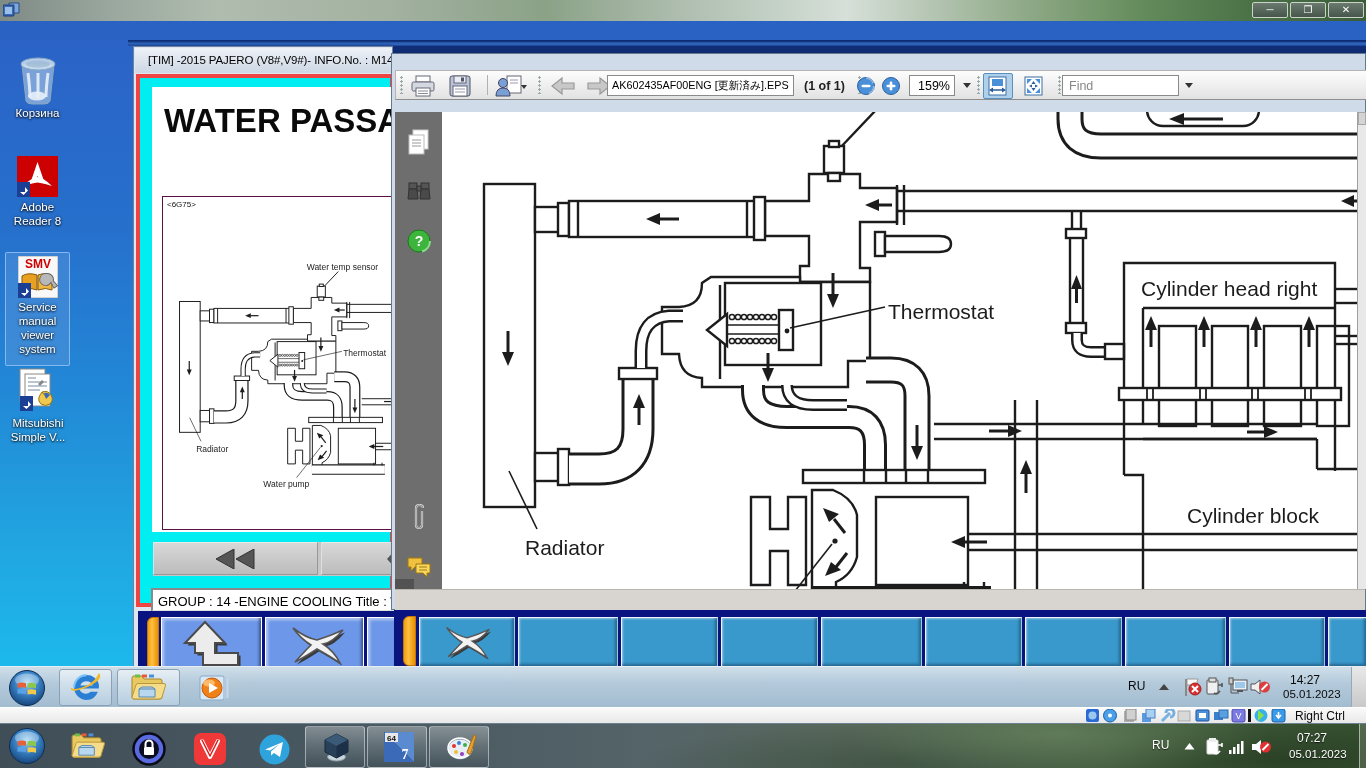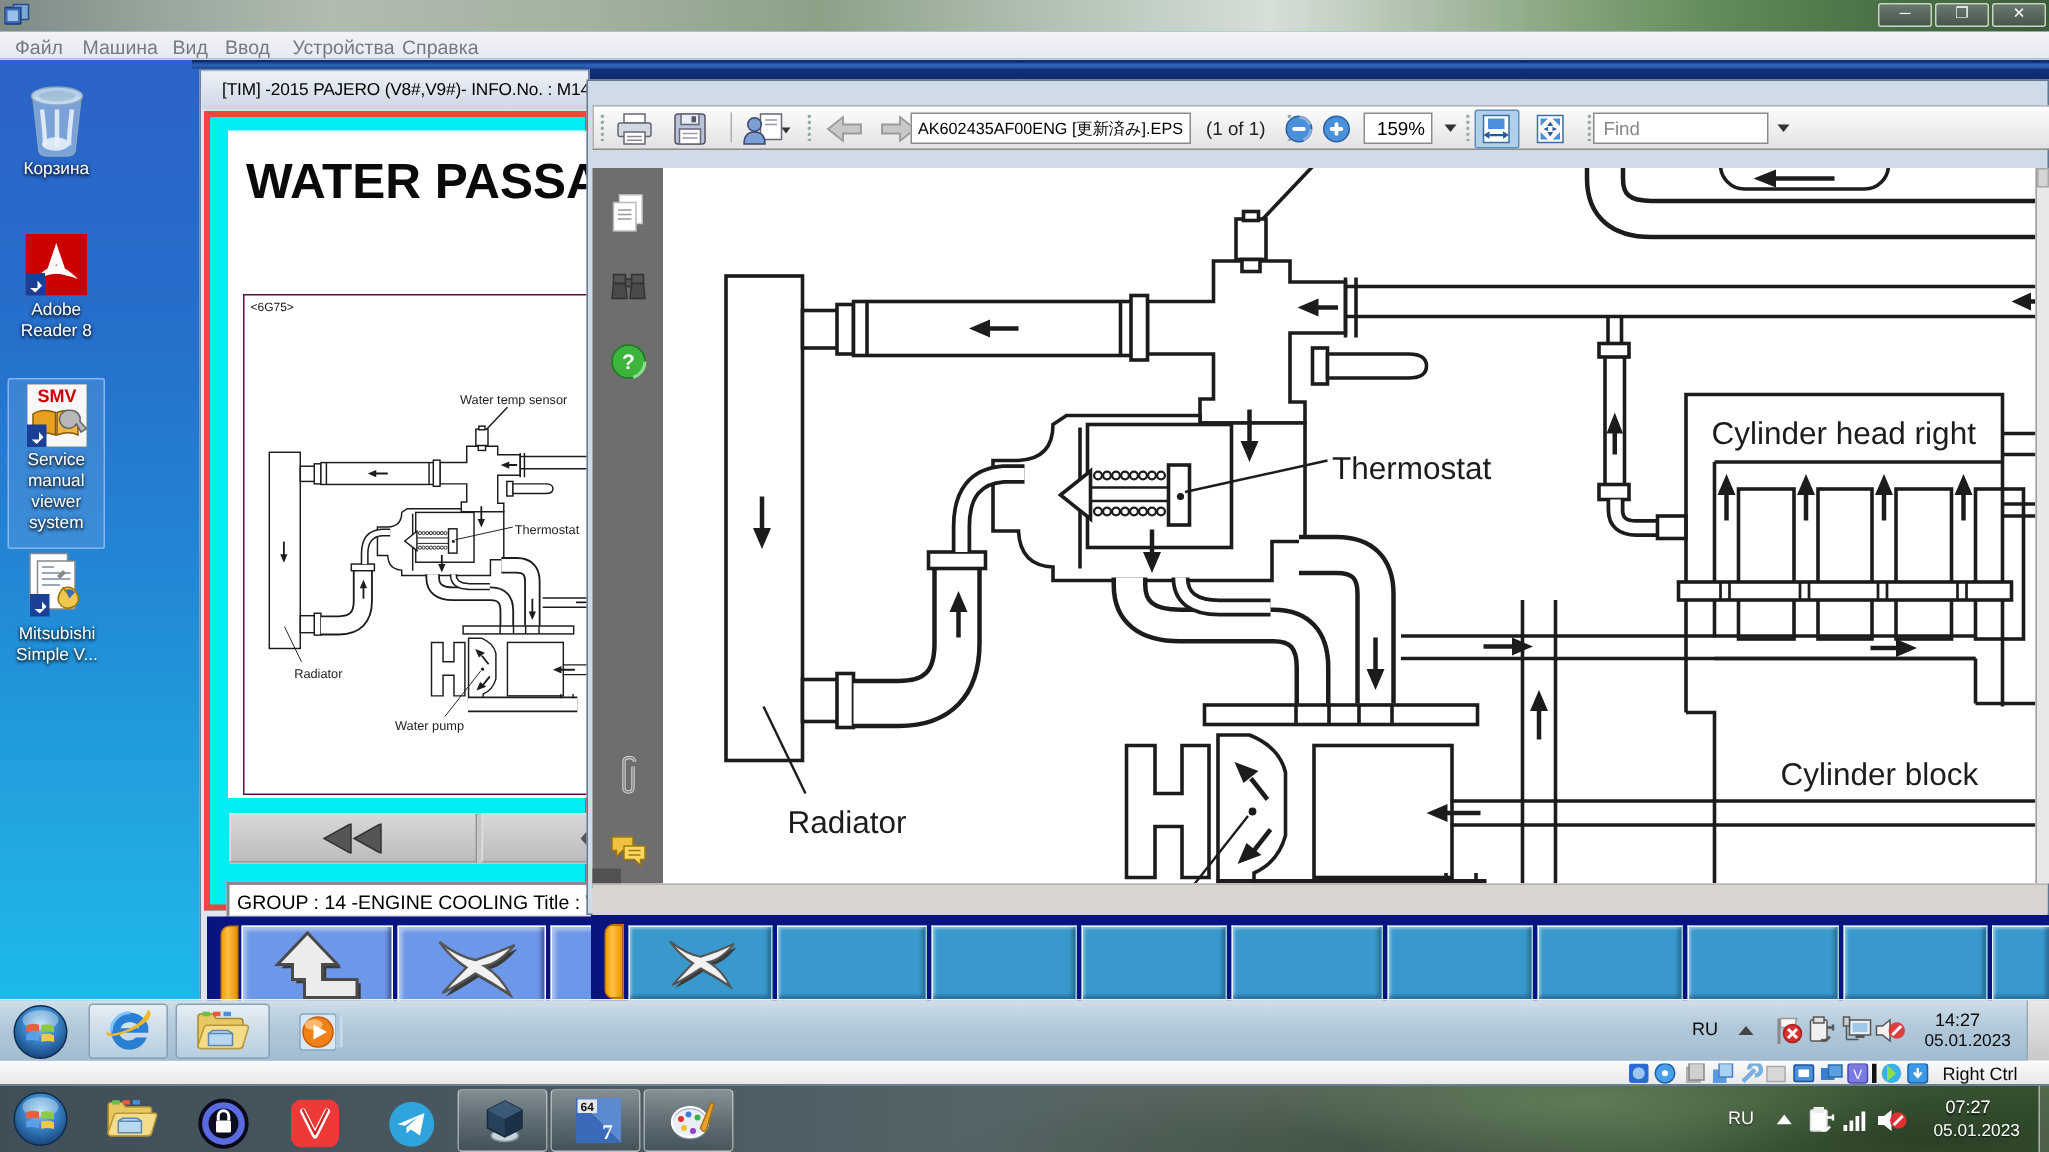--- a/index.html
+++ b/index.html
@@ -46,21 +46,21 @@
 
 #ie { left:391px; top:53px; width:975px; height:557px; background:#cfdbe9; border:1px solid #64788e; }
 #ietitle { position:absolute; left:0; top:0; width:973px; height:29px; background:linear-gradient(#e6edf5,#cbd7e6); }
 #ietitle .t { position:absolute; left:29px; top:9px; font-size:12.5px; color:#111; }
 #ietool { position:absolute; left:3px; top:16px; width:981px; height:30px; background:linear-gradient(#fdfdfd,#e2e2e2); border:1px solid #b4b4b4; border-bottom:1px solid #8e8e8e; }
 #ieside { position:absolute; left:3px; top:58px; width:47px; height:477px; background:#6e6e6e; }
 #iecontent { position:absolute; left:50px; top:58px; width:915px; height:477px; background:#fff; overflow:hidden; }
 #vscroll { position:absolute; left:965px; top:58px; width:9px; height:477px; background:#e8e8e8; border-left:1px solid #a0a0a0; }
 #hscroll { position:absolute; left:3px; top:535px; width:970px; height:21px; background:#d8d5d0; border-top:1px solid #b8b5b0; }
 
-.tbtxt { position:absolute; font-size:12.5px; color:#222; }
+.tbtxt { position:absolute; font-size:12.5px; color:#222;font-weight:bold; }
 .grip { position:absolute; top:5px; width:4px; height:18px; background-image:radial-gradient(circle at 1.5px 1.5px,#9aa 1px,transparent 1.3px); background-size:4px 4px; }
 .tsep { position:absolute; top:4px; width:1px; height:20px; background:#b0b0b0; }
 
 
 #gtask { left:0; top:666px; width:1366px; height:41px; background:linear-gradient(#cfdfe9,#b4cadb 40%,#a2bccf); border-top:1px solid #e6eef4; }
 .gbtn { position:absolute; top:2px; height:37px; border:1px solid #8ba0b4; border-radius:3px; background:linear-gradient(rgba(255,255,255,0.55),rgba(205,226,242,0.45)); }
 
 
 #vstatus { left:0; top:707px; width:1366px; height:16px; background:linear-gradient(#fafafa,#e8e8e8); border-top:1px solid #fff; }
 
@@ -717,22 +717,14 @@
   <div class="abs" id="vtitle">
     <svg style="position:absolute;left:3px;top:2px;" width="17" height="17" viewBox="0 0 17 17">
       <rect x="0" y="3" width="11" height="11" rx="1" fill="#3a6ab8" stroke="#1a3a78"></rect>
       <rect x="2" y="5" width="7" height="7" fill="#9ac0e8"></rect>
       <path d="M6,1 L16,1 L16,11 L11,11 L11,3 L6,3 Z" fill="#7aa8d8" stroke="#2a4a88"></path>
     </svg>
     <div class="winbtn" style="right:78px;">─</div>
     <div class="winbtn" style="right:40px;">❐</div>
     <div class="winbtn" style="right:2px;">✕</div>
   </div>
-  <div class="abs" id="vmenu">
-    <span style="left:10px;">Файл</span>
-    <span style="left:55px;">Машина</span>
-    <span style="left:115px;">Вид</span>
-    <span style="left:150px;">Ввод</span>
-    <span style="left:195px;">Устройства</span>
-    <span style="left:268px;">Справка</span>
-  </div>
 
 </div>
 
 </body></html>

